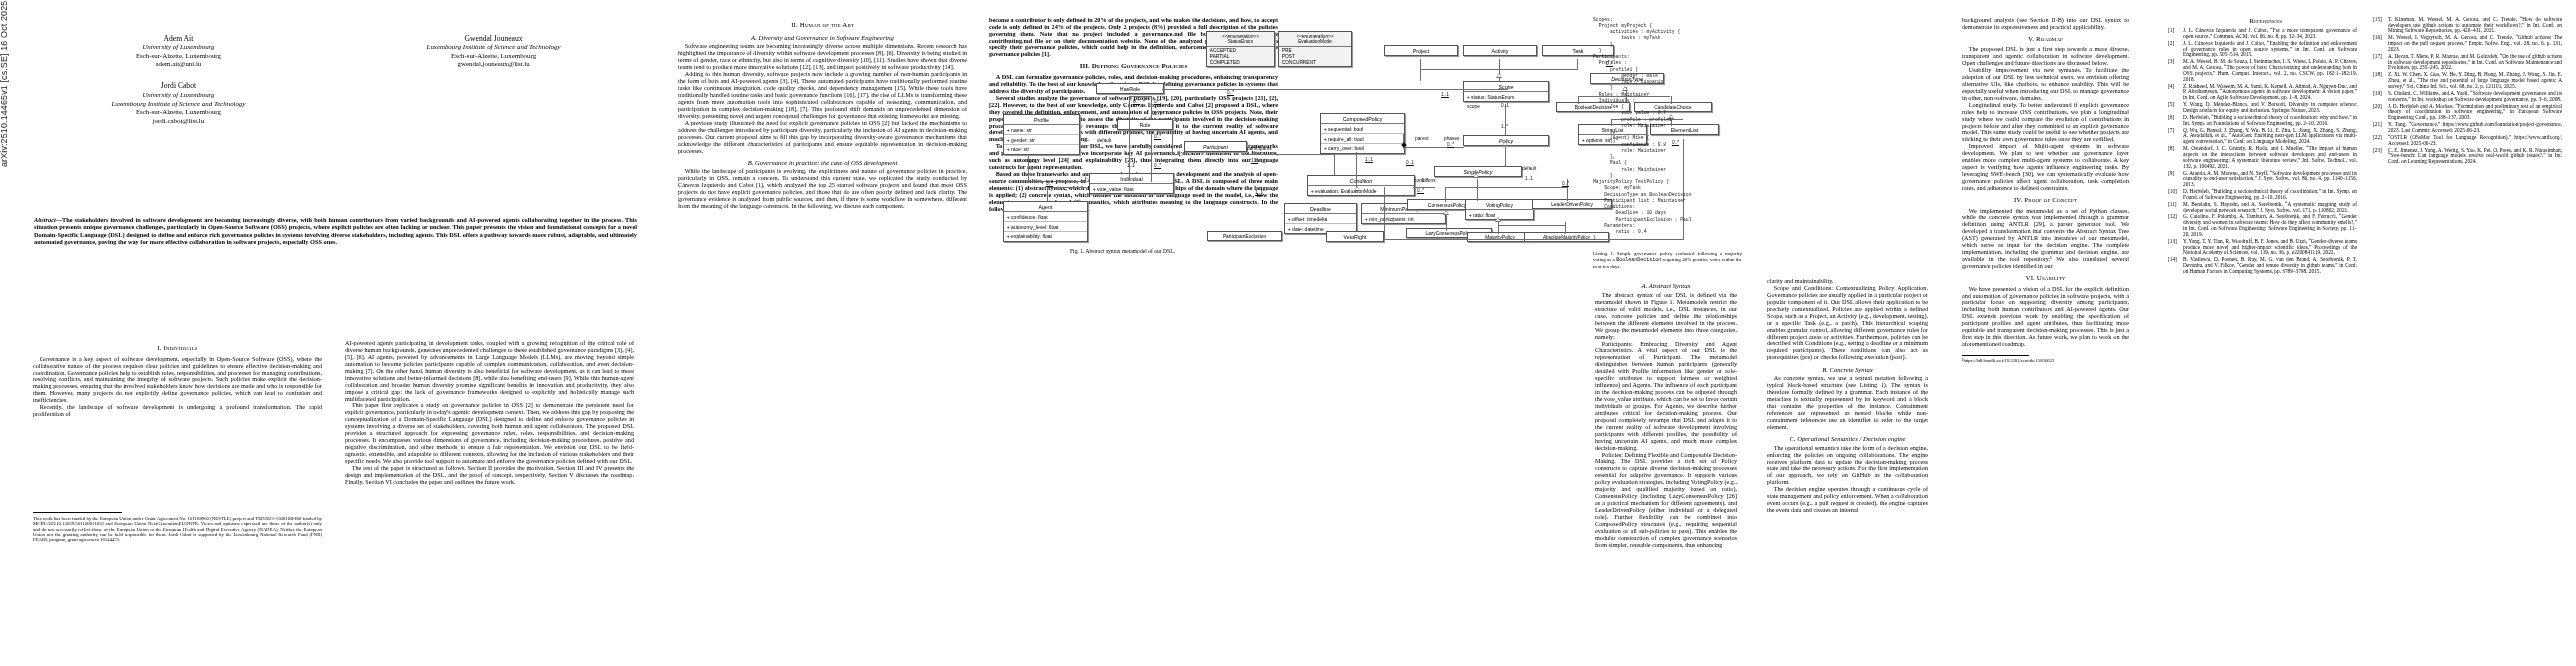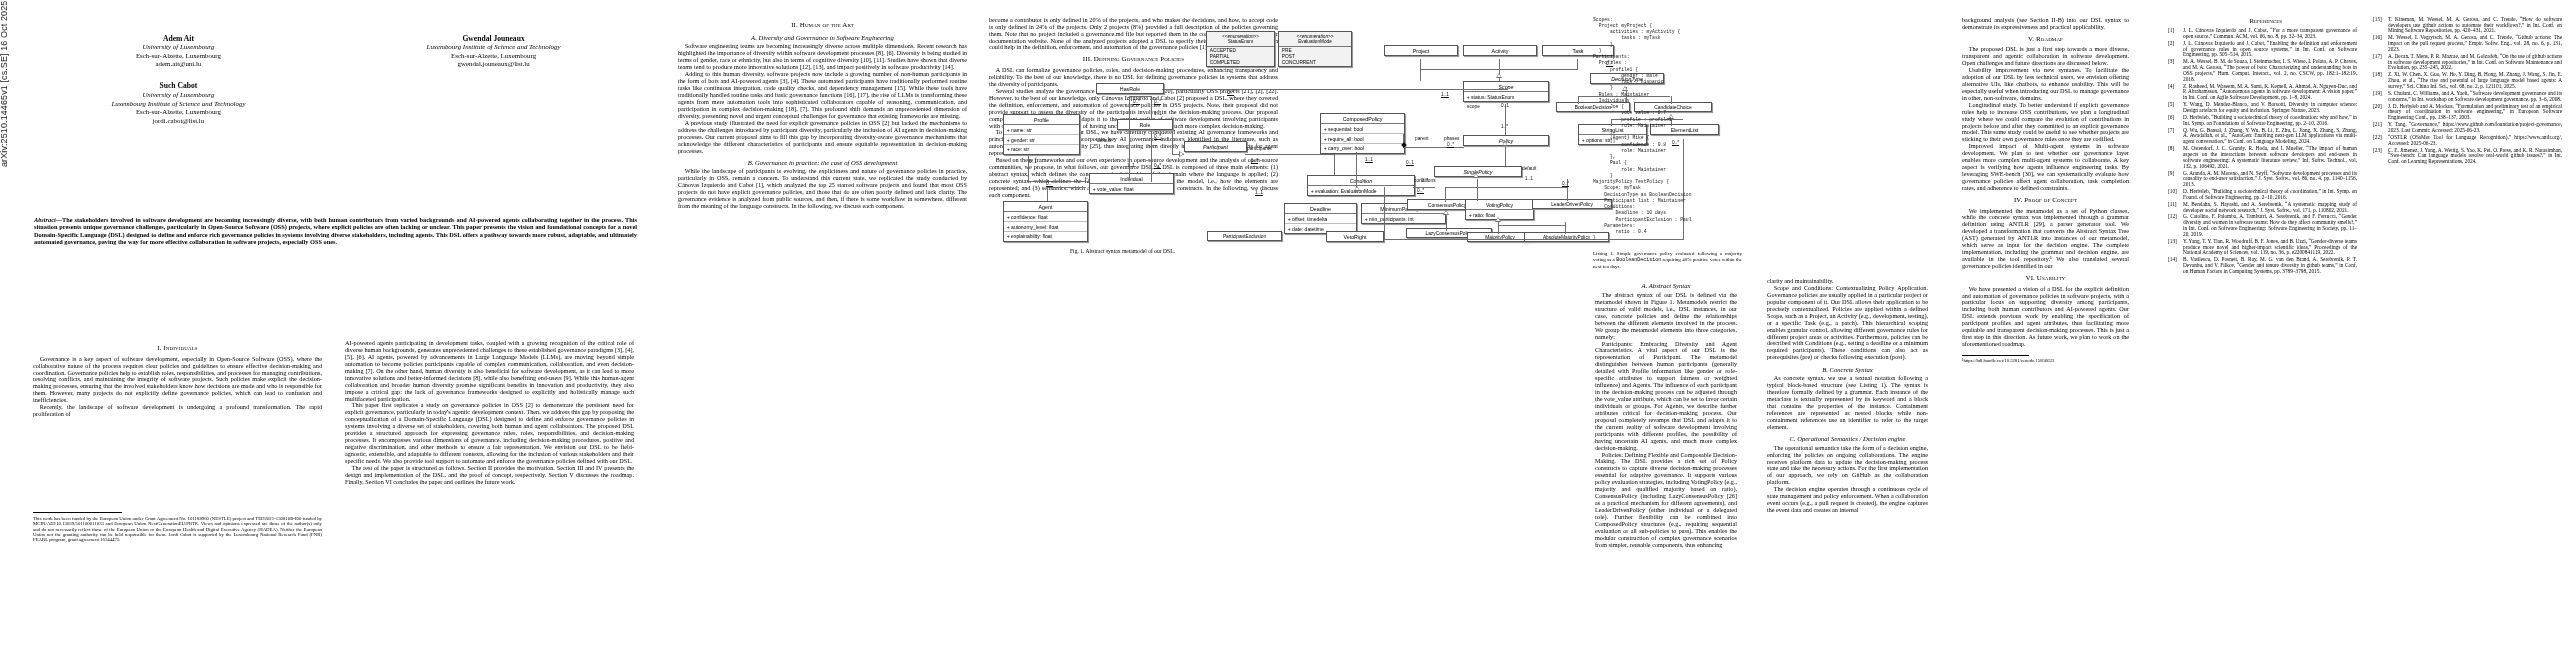--- a/index.html
+++ b/index.html
@@ -28,33 +28,33 @@
     font-style:italic;font-size:6.6px;
   }
   .tiny{font-size:5.2px;line-height:1.12;}
   .mono{font-family:"Liberation Mono","DejaVu Sans Mono",monospace;}
   .i{font-style:italic;}
   
   #titleblock{position:absolute;left:33px;top:19px;width:606px;text-align:center;}
   #paper-title{font-size:14.7px;line-height:1.28;font-weight:normal;margin:0;}
   .authors-row{display:flex;justify-content:space-between;margin-top:14.5px;}
   .author{width:48%;text-align:center;font-size:6.9px;line-height:1.26;}
-  .author .nm{font-size:7.6px;font-weight:bold;}
+  .author .nm{font-size:7.6px;}
   .author .aff{font-style:italic;}
   
   #abstract{
     position:absolute;left:34px;top:216px;width:603px;
     font-weight:bold;font-size:6.3px;line-height:1.18;text-align:justify;
   }
   #abstract .lead{font-style:italic;font-weight:bold;}
   
   #c1{left:33px;width:289px;top:340px;font-size:6.2px;}
   #c2{left:345px;width:289px;top:340px;font-size:6.2px;}
   #c3{left:678px;width:289px;top:16.7px;font-size:6.2px;}
-  #c4{left:989px;width:289px;top:16.7px;font-size:6.2px;}
+  #c4{left:989px;width:289px;top:16.7px;font-size:6.2px;font-weight:bold;}
   #c5{left:1595px;width:142px;top:16.7px;font-size:6.2px;}
   #c6{left:1767px;width:161px;top:16.7px;font-size:6.2px;}
   #c7{left:1962px;width:167px;top:16.7px;font-size:6.2px;}
   #c8{left:2168px;width:189px;top:16.7px;font-size:5.3px;}
   #c9{left:2373px;width:189px;top:16.7px;font-size:5.3px;}
   
   #footnote{
     position:absolute;left:33px;top:512px;width:289px;font-size:4.8px;
     line-height:1.14;text-align:justify;
   }
@@ -135,21 +135,21 @@
       </div>
       <div class="author">
         <div class="nm">Gwendal Jouneaux</div>
         <div class="aff">Luxembourg Institute of Science and Technology</div>
         <div>Esch-sur-Alzette, Luxembourg</div>
         <div>gwendal.jouneaux@list.lu</div>
       </div>
     </div>
     <div class="authors-row" style="margin-top:12.2px;">
       <div class="author">
-        <div class="nm">Such Cabot</div>
+        <div class="nm">Jordi Cabot</div>
         <div class="aff">University of Luxembourg</div>
         <div class="aff">Luxembourg Institute of Science and Technology</div>
         <div>Esch-sur-Alzette, Luxembourg</div>
         <div>jordi.cabot@list.lu</div>
       </div>
     </div>
   </div>
 
   <div id="abstract">
     <span class="lead">Abstract—</span><span>The stakeholders involved in software development are becoming increasingly diverse, with both human contributors from varied backgrounds and AI-powered agents collaborating together in the process. This situation presents unique governance challenges, particularly in Open-Source Software (OSS) projects, where explicit policies are often lacking or unclear. This paper presents the vision and foundational concepts for a novel Domain-Specific Language (DSL) designed to define and enforce rich governance policies in systems involving diverse stakeholders, including agents. This DSL offers a pathway towards more robust, adaptable, and ultimately automated governance, paving the way for more effective collaboration in software projects, especially OSS ones.</span>

